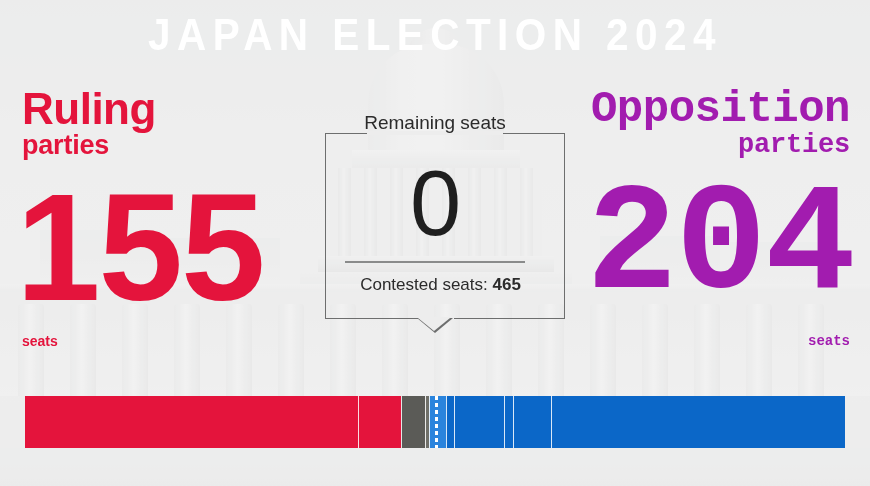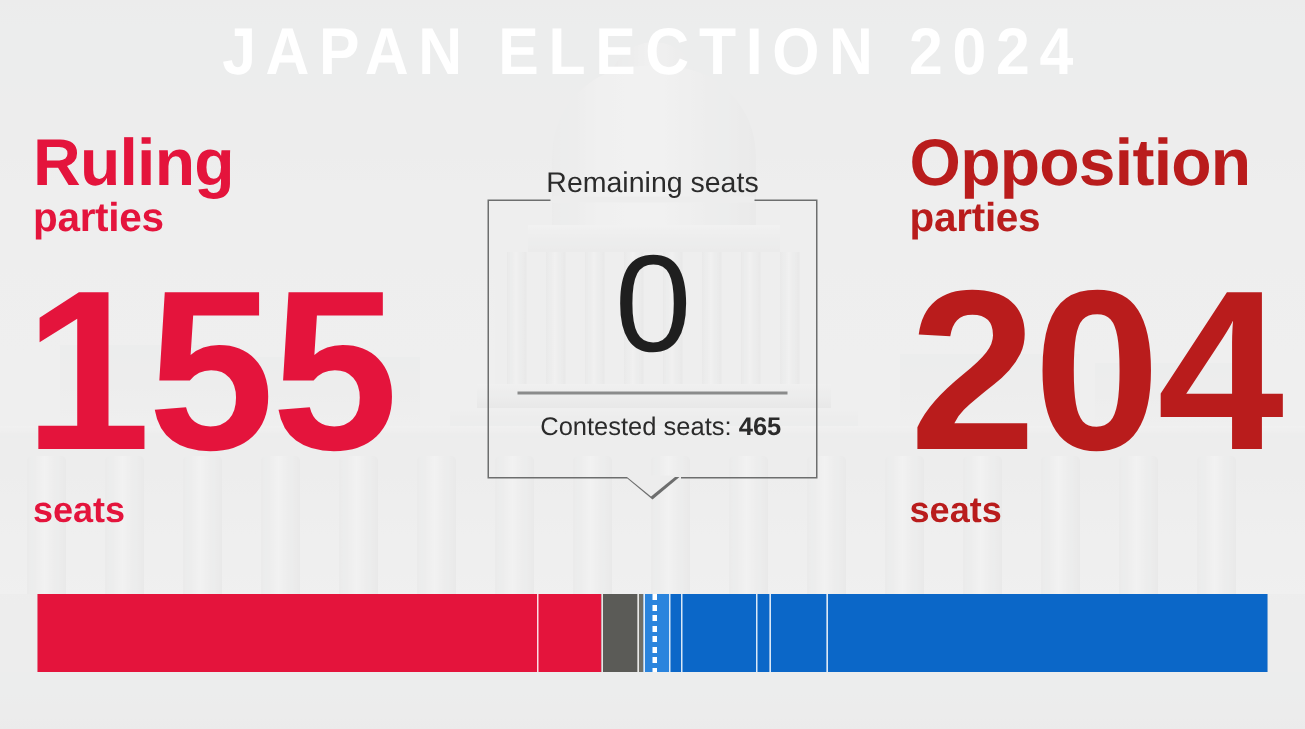--- a/index.html
+++ b/index.html
@@ -100,41 +100,41 @@
     letter-spacing:7px;
     line-height:54px;
     transform:scaleX(.92);
     transform-origin:center;
     white-space:nowrap;
   }
 
   
   .side { position:absolute; top:88px; }
   .side.left  { left:22px;  text-align:left;  color:#e4143c; }
-  .side.right { right:20px; color:#b91c1c; }
+  .side.right { right:20px; text-align:right; color:#a21caf;font-family:Liberation Mono, monospace; }
 
   .side .head {
     font-size:44px; font-weight:700; line-height:42px; letter-spacing:-.5px;
   }
   .side .sub {
     font-size:27px; font-weight:700; line-height:30px; letter-spacing:-.2px;
   }
   .side .big {
     font-size:152px; font-weight:700; line-height:150px;
     letter-spacing:-2px; margin-top:12px;
   }
   .side .seats {
-    font-size:24px; font-weight:700; line-height:26px; margin-top:6px;
+    font-size:14px; font-weight:700; line-height:26px; margin-top:6px;
   }
   .side.left .big   { margin-left:-6px; }
   .side.right .big  { margin-right:-4px; }
 
   
   .centre {
-    position:absolute; left:325px; top:133px; width:220px; height:186px;
+    position:absolute; left:325px; top:133px; width:240px; height:186px;
   }
   .box-border {
     position:absolute; inset:0;
     border:1px solid #6d6e6e;
     background:transparent;
   }
   
   .box-topgap {
     position:absolute; left:42px; top:-2px; width:136px; height:4px;
     background:#ededed;

